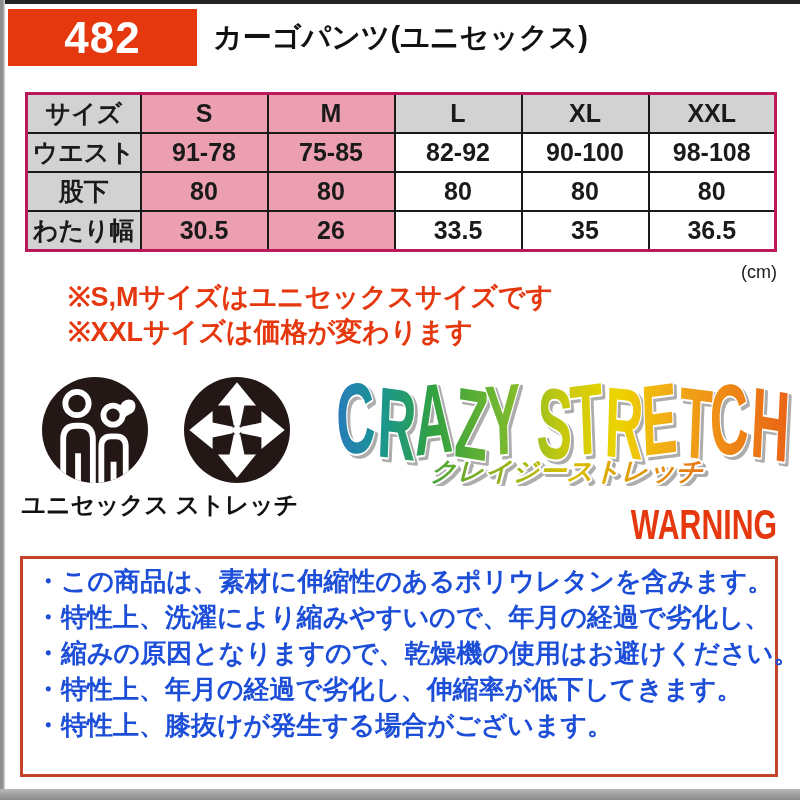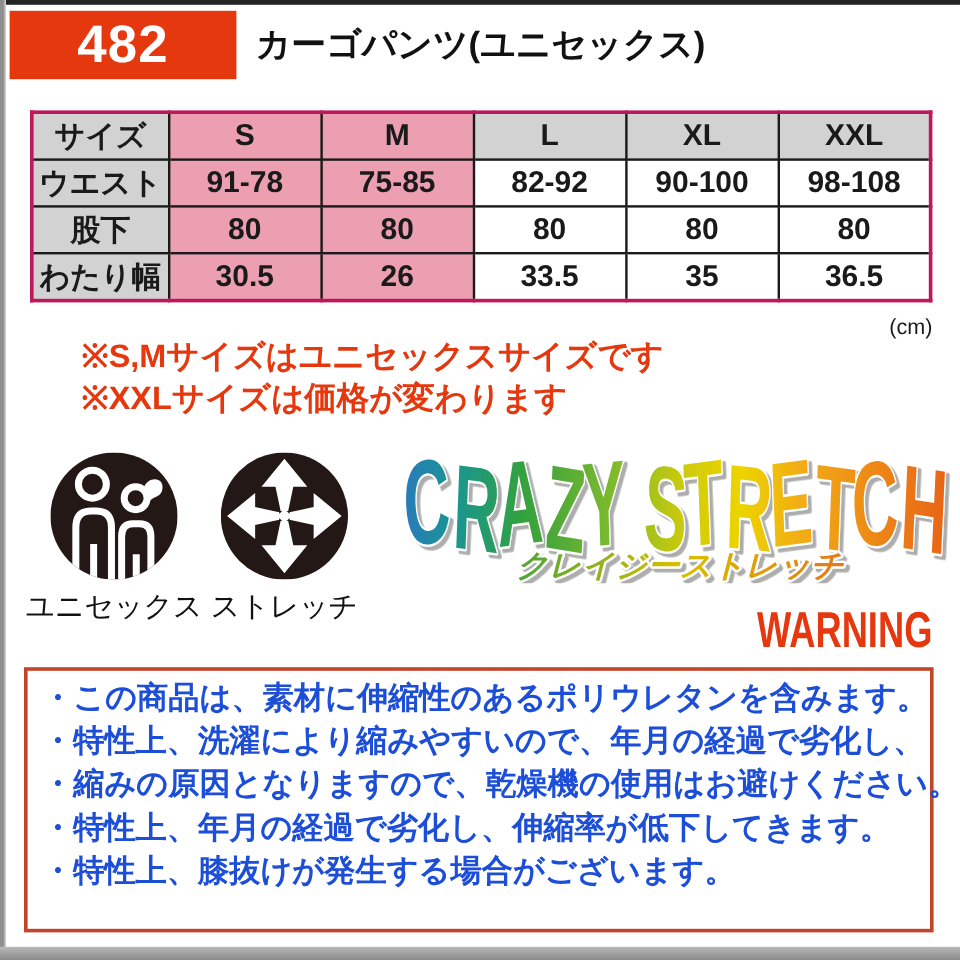--- a/index.html
+++ b/index.html
@@ -36,21 +36,21 @@
   .unit-note{position:absolute;right:23px;top:262px;font-size:18px;color:#1a1a1a;}
 
   
   .notes{position:absolute;left:28px;top:280px;margin-left:40px;}
   .note-line{font-size:27px;font-weight:bold;color:#e5380f;line-height:35px;}
 
   
   .features{position:absolute;left:42px;top:377px;display:flex;gap:36px;}
   .feature{display:flex;flex-direction:column;align-items:center;width:106px;}
   .feature svg{display:block;}
-  .feature-label{margin-top:6px;font-size:24px;font-weight:normal;color:#111;
+  .feature-label{margin-top:6px;font-size:24px;font-weight:bold;color:#111;
                  white-space:nowrap;}
 
   
   .logo{position:absolute;left:335px;top:370px;width:458px;height:116px;}
 
   
   .warning-heading{position:absolute;right:23px;top:506px;font-size:42px;line-height:38px;
                    font-weight:bold;color:#e5380f;transform:scaleX(.72);
                    transform-origin:right center;letter-spacing:0;}
   .warning-box{position:absolute;left:20px;top:556px;width:758px;height:221px;

